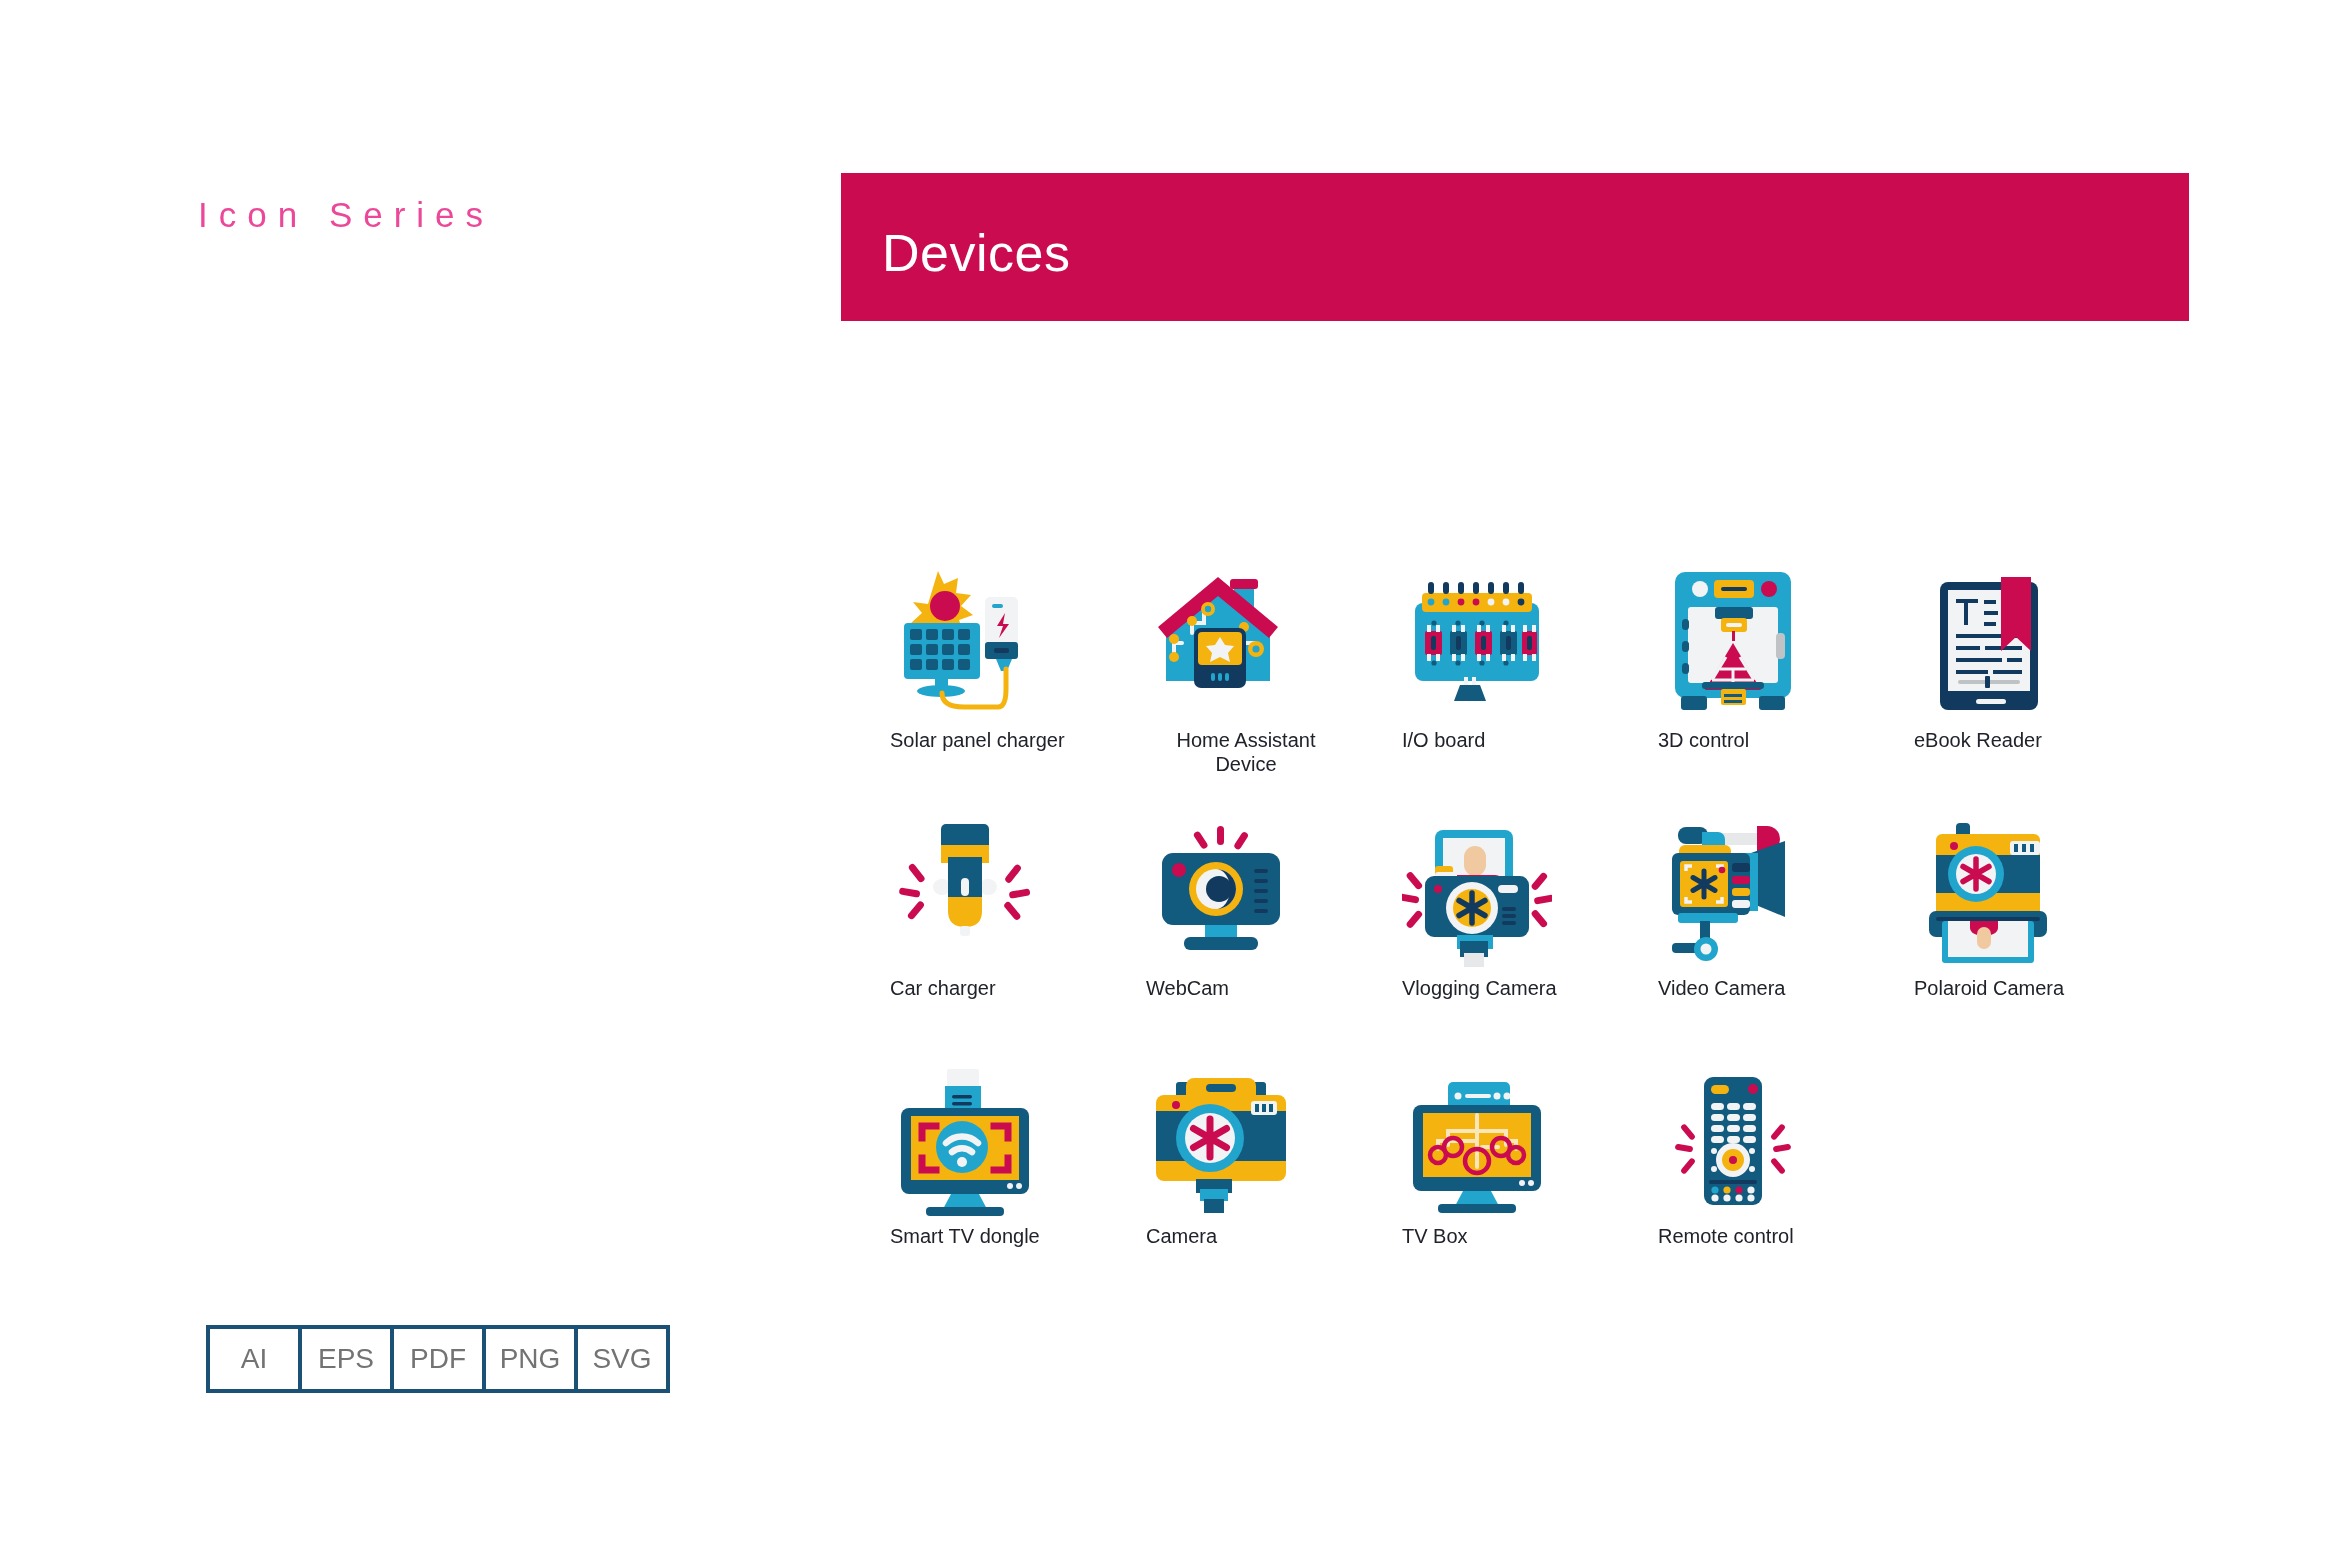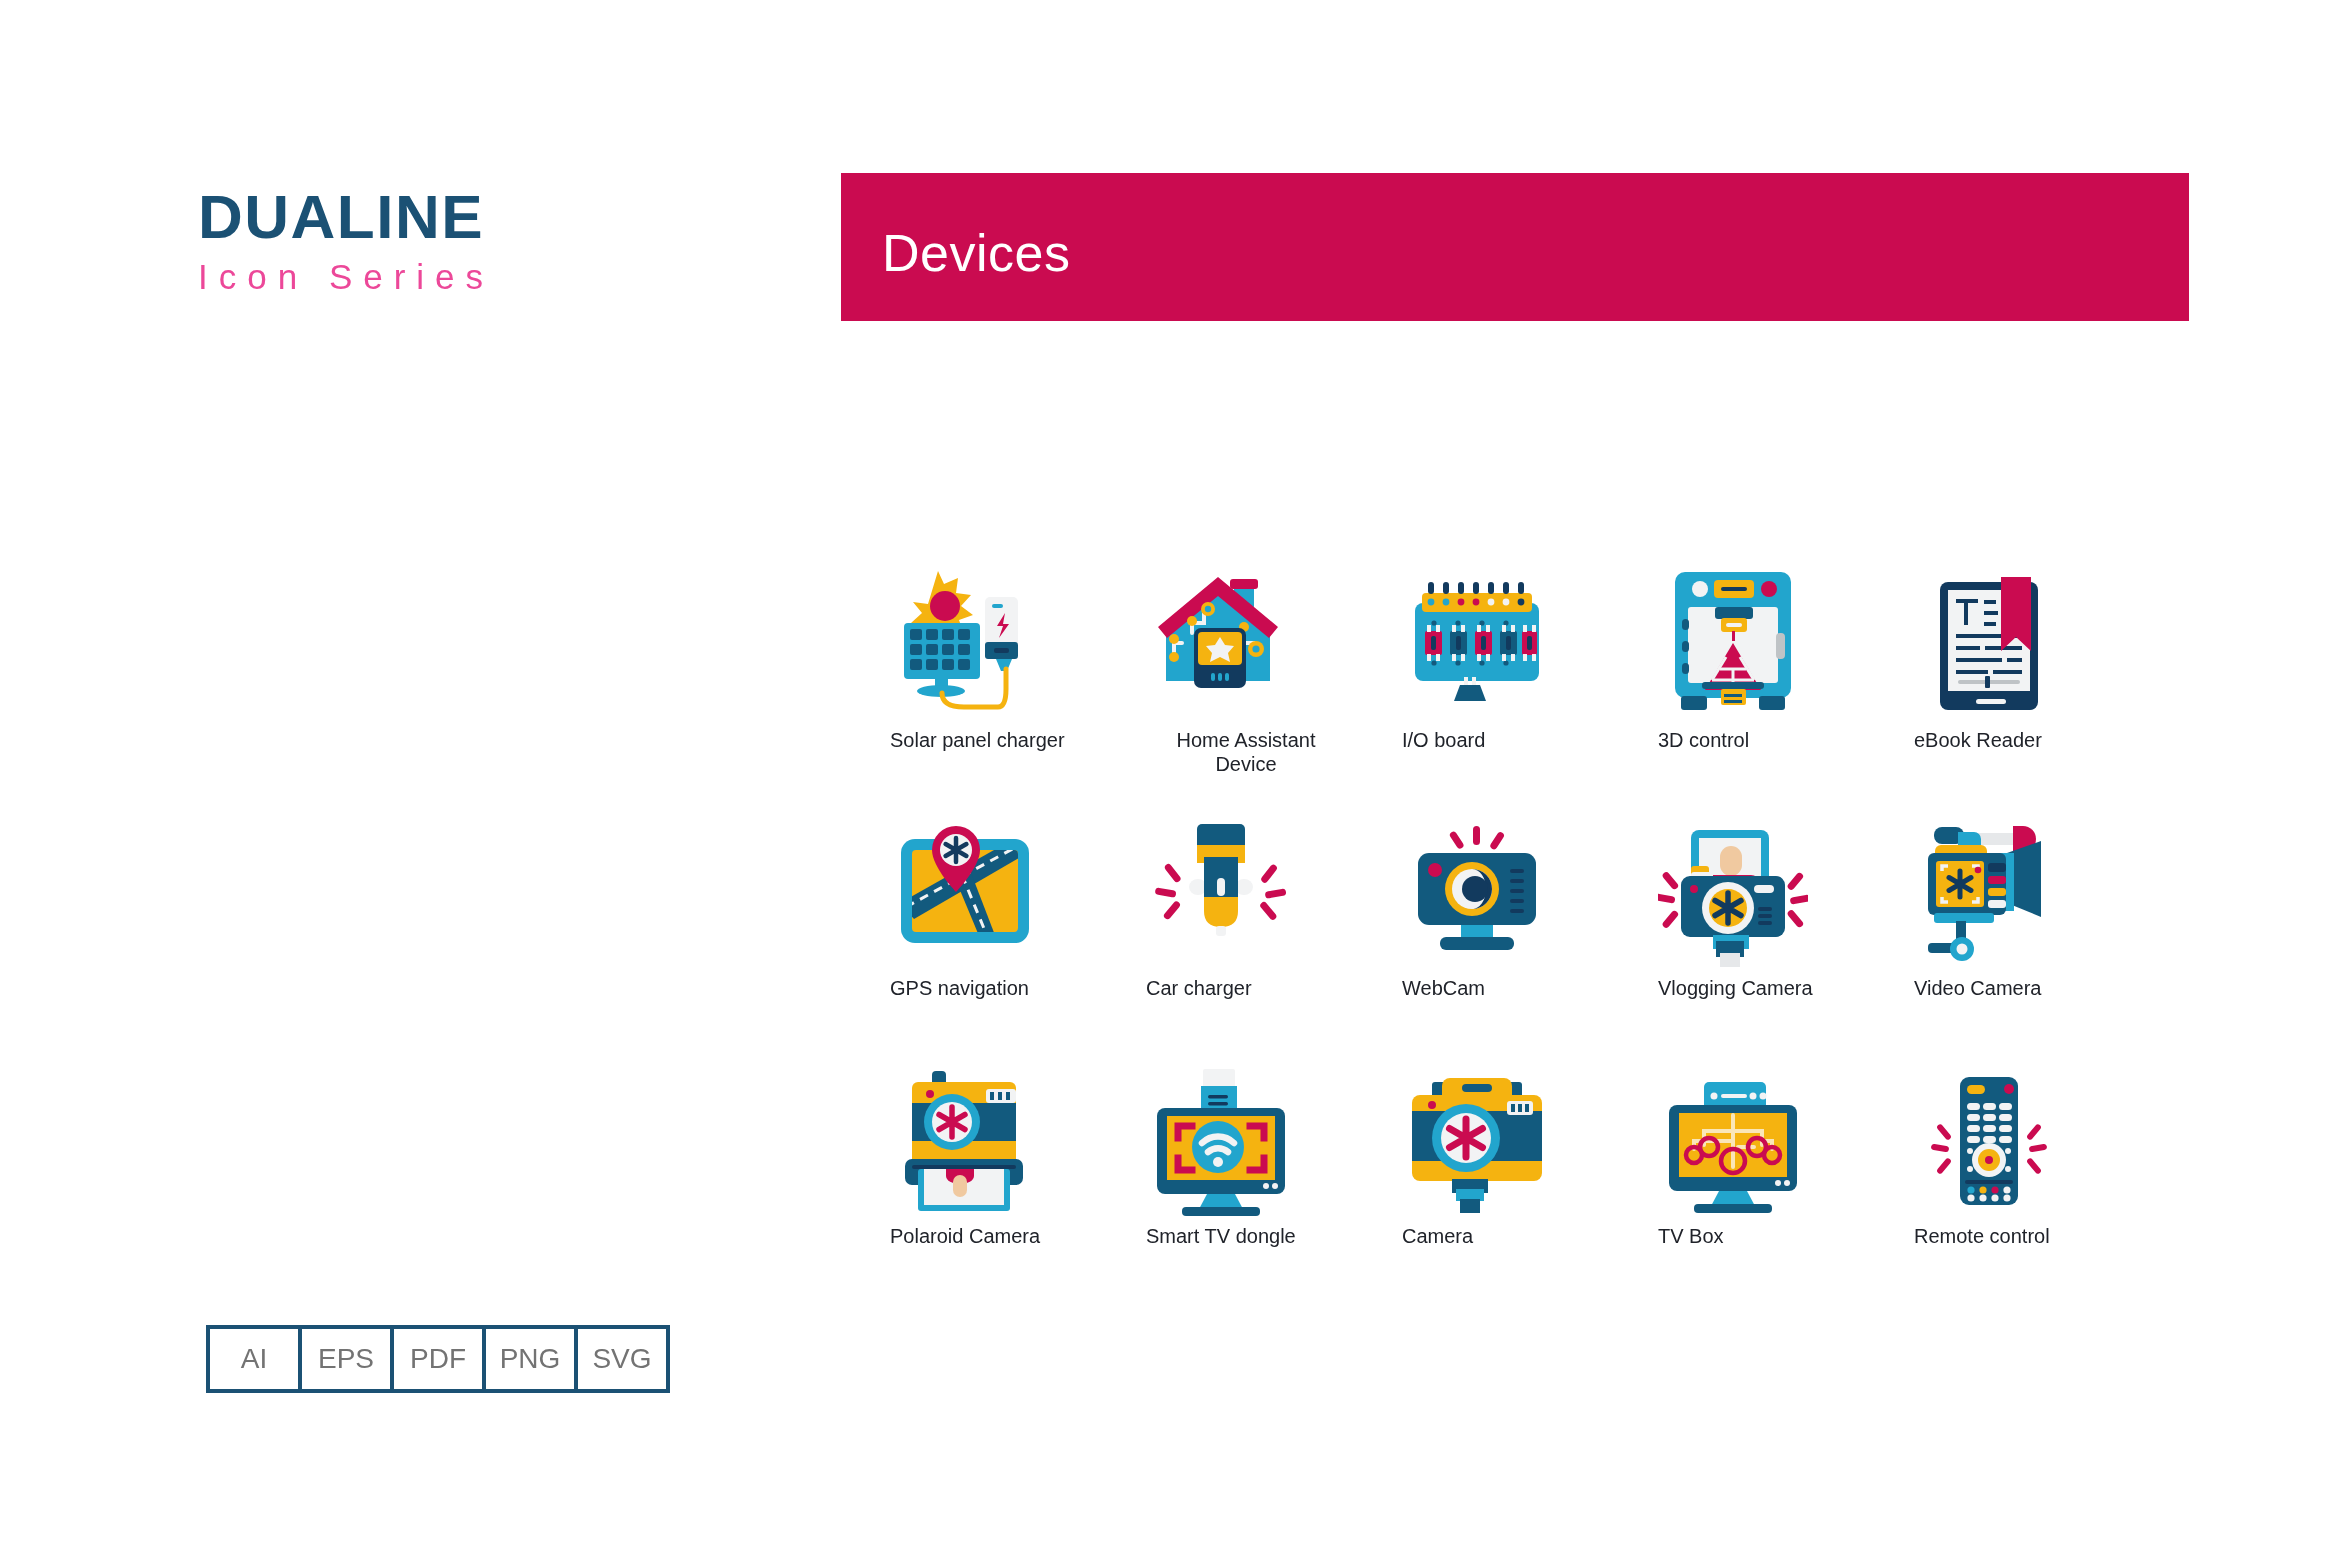--- a/index.html
+++ b/index.html
@@ -108,21 +108,20 @@
     text-align: center;
     line-height: 1.22;
     max-width: 200px;
     font-family: "Liberation Sans", sans-serif;
   }
 </style>
 </head>
 <body>
 
 <div class="brand">
-  <div class="brand-title">DUALINE</div>
   <div class="brand-sub">Icon Series</div>
 </div>
 
 <div class="banner">
   <div class="banner-title">Devices</div>
 </div>
 
 <div class="formats">
   <div class="format-cell">AI</div>
   <div class="format-cell">EPS</div>
@@ -348,43 +347,20 @@
         </g>
         <rect x="44" y="115" width="62" height="4" rx="2" fill="#bfc3c6"></rect>
         <rect x="71" y="111" width="5" height="12" rx="1" fill="#123a5e"></rect>
         <rect x="62" y="134" width="30" height="5" rx="2.5" fill="#f2f3f4"></rect>
         <path d="M87 12 h30 v74 l-15-14 -15 14z" fill="#ca0b50"></path>
       </svg>
     </div>
     <div class="caption">eBook Reader</div>
   </div>
 
-  <div class="cell">
-    <div class="art">
-      <svg viewBox="0 0 150 155">
-        <rect x="11" y="26" width="128" height="104" rx="14" fill="#22a5cd"></rect>
-        <rect x="22" y="37" width="106" height="82" rx="4" fill="#f5b310"></rect>
-        <clipPath id="gpsclip">
-            <rect x="22" y="37" width="106" height="82" rx="4"></rect>
-          </clipPath>
-        <g clip-path="url(#gpsclip)">
-          <path d="M10 90 L120 28 l14 14 L24 106z" fill="#125a7e"></path>
-          <path d="M62 58 L92 130 l16 0 L78 52z" fill="#125a7e"></path>
-          <g stroke="#f2f3f4" stroke-width="3" stroke-dasharray="9 7" fill="none">
-            <path d="M16 94 L126 34"></path>
-            <path d="M72 62 L100 130"></path>
-          </g>
-        </g>
-        <path d="M66 13 a24 24 0 0 1 24 24 c0 17 -24 42 -24 42 s-24 -25 -24 -42 a24 24 0 0 1 24 -24z" fill="#ca0b50"></path>
-        <circle cx="66" cy="37" r="16" fill="#f2f3f4"></circle>
-        <path d="M66 25 v24 M55.6 31 l20.8 12 M55.6 43 l20.8 -12" stroke="#123a5e" stroke-width="4.5" stroke-linecap="round"></path>
-      </svg>
-    </div>
-    <div class="caption">GPS navigation</div>
-  </div>
 
   <div class="cell">
     <div class="art">
       <svg viewBox="0 0 150 155">
         <rect x="51" y="11" width="48" height="28" rx="5" fill="#125a7e"></rect>
         <rect x="51" y="32" width="48" height="18" fill="#f5b310"></rect>
         <rect x="58" y="44" width="34" height="40" fill="#125a7e"></rect>
         <ellipse cx="52" cy="74" rx="9" ry="8" fill="#f2f3f4"></ellipse>
         <ellipse cx="98" cy="74" rx="9" ry="8" fill="#f2f3f4"></ellipse>
         <rect x="58" y="44" width="34" height="40" fill="#125a7e"></rect>

